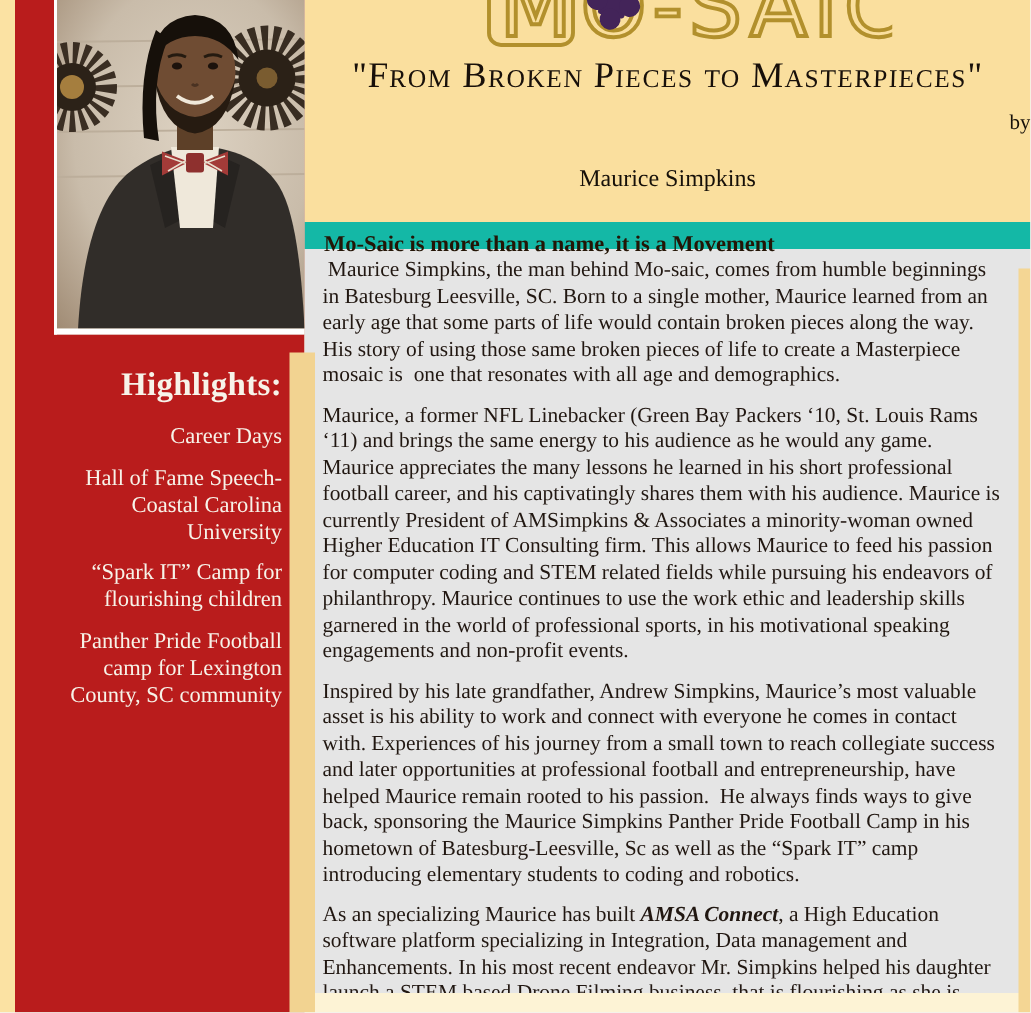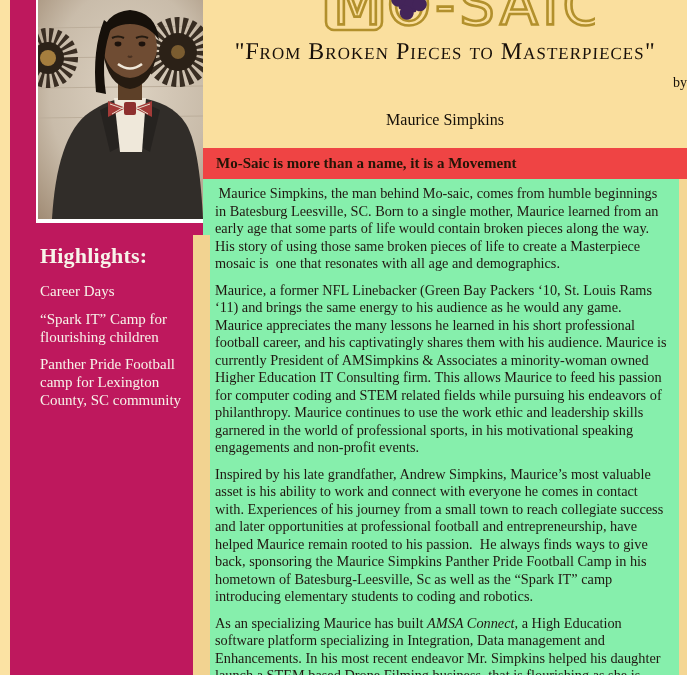--- a/index.html
+++ b/index.html
@@ -1,21 +1,21 @@
 <!DOCTYPE html>
 <html><head>
 <meta charset="utf-8">
 <style>
   html,body { margin:0; padding:0; }
   .page {
     position:relative; width:687px; height:675px; overflow:hidden;
     background:#fdf3d5; font-family:"Liberation Serif", serif;
   }
   .left-strip { position:absolute; left:0; top:0; width:10px; height:675px; background:#fbe2a3; }
-  .sidebar { position:absolute; left:10px; top:0; width:193px; height:675px; background:#be185d; }
+  .sidebar { position:absolute; left:10px; top:0; width:193px; height:675px; background:#b91c1c;text-align:right; }
   .tan-left { position:absolute; left:193px; top:235px; width:17px; height:440px; background:#f2d391; }
   .tan-right { position:absolute; left:679px; top:179px; width:8px; height:496px; background:#f4d694; }
 
   .photo-frame {
     position:absolute; left:36px; top:0; width:165px; height:219px;
     border-left:2px solid #ffffff; border-bottom:4px solid #ffffff; background:#cfc2b1;
   }
   .photo-frame svg { display:block; }
 
   .highlights { position:absolute; left:30px; top:243px; width:148px; color:#f7f3e9; }
@@ -27,41 +27,42 @@
   .logo-clip { height:33px; width:272px; margin:0 auto 0 120px; overflow:hidden; }
   .logo-clip svg { display:block; margin-top:-40px; }
   .tagline {
     margin-top:5px; text-align:center; font-variant:small-caps; font-weight:500;
     font-size:24px; letter-spacing:1px; color:#18100a; transform:skewX(-2deg);
   }
   .byline { text-align:right; font-size:14px; margin-top:10px; color:#161009; }
   .author { text-align:center; font-size:16px; margin-top:20px; color:#161009; }
 
   .bar {
-    height:31px; background:#ef4444; color:#241506; font-weight:bold;
+    height:18px; background:#14b8a6; color:#241506; font-weight:bold;
     font-size:15px; line-height:31px; padding-left:13px;
   }
   .content {
-    background:#86efac; height:490px; padding:6px 17px 0 12px;
+    background:#e5e5e5; height:490px; padding:6px 17px 0 12px;
     font-size:14.3px; line-height:17.5px; color:#211711; overflow:hidden;
   }
   .para { margin:0 0 9px 0; white-space:pre-wrap; }
-  .italic { font-style:italic; }
+  .italic { font-style:italic;font-weight:bold; }
 </style>
 </head>
 <body>
 
 <div class="page">
 
   <div class="left-strip"></div>
 
   <div class="sidebar">
     <div class="highlights">
       <h2>Highlights:</h2>
       <div class="hl-item">Career Days</div>
+      <div class="hl-item">Hall of Fame Speech- Coastal Carolina University</div>
       <div class="hl-item">“Spark  IT” Camp for flourishing children</div>
       <div class="hl-item">Panther Pride Football camp for Lexington County, SC community</div>
     </div>
   </div>
 
   <div class="main">
 
     <div class="banner">
       <div class="logo-clip">
         <svg width="272" height="84" viewBox="0 0 272 84">

